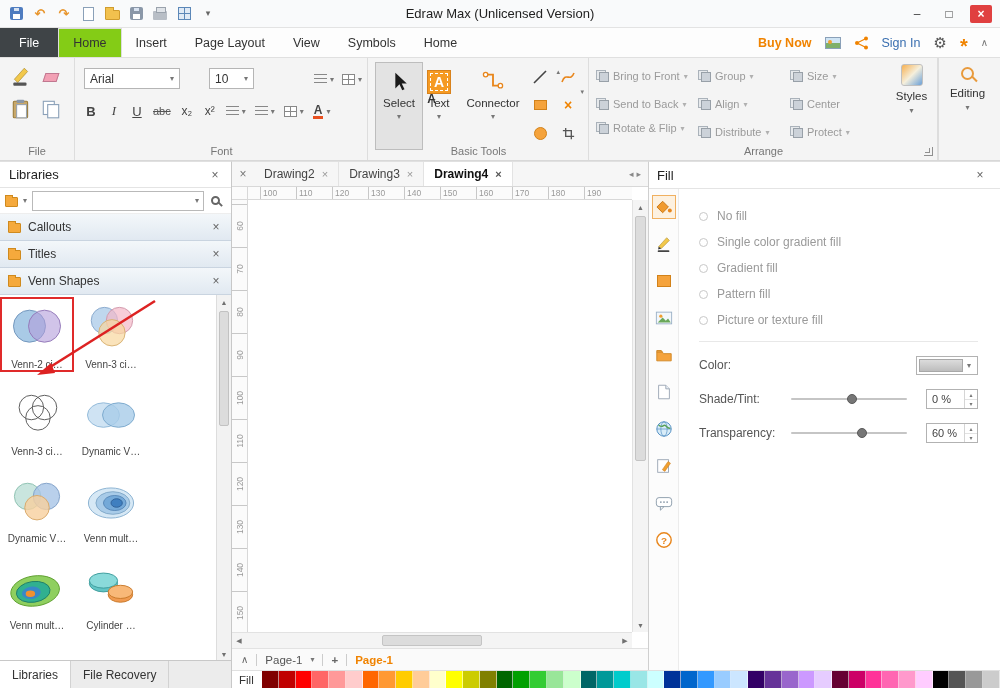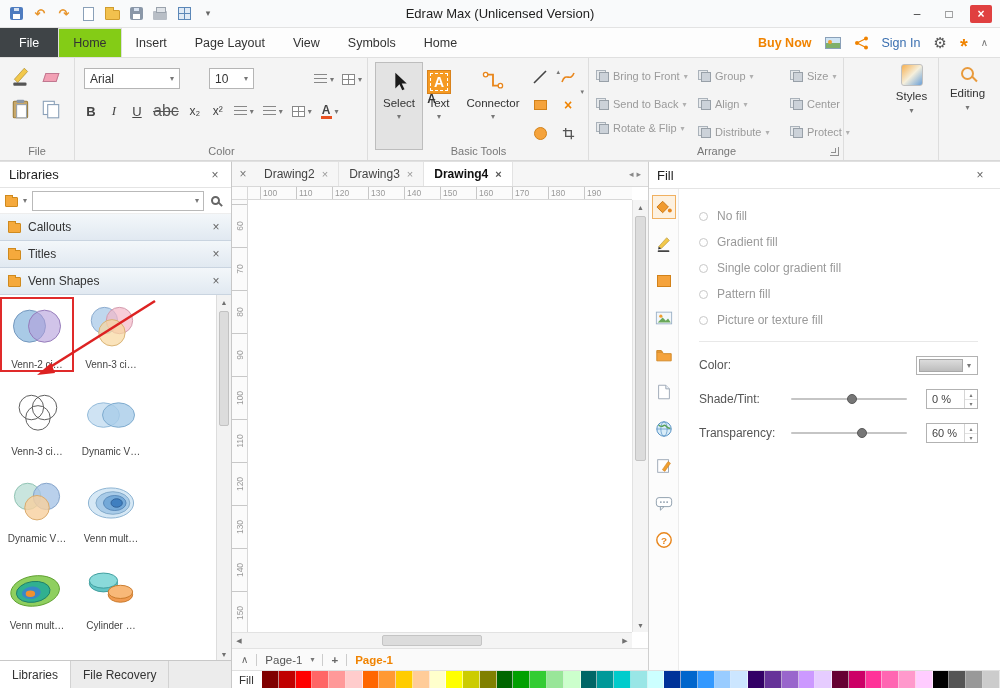--- a/index.html
+++ b/index.html
@@ -54,21 +54,21 @@
   .glabel{position:absolute;left:0;right:0;bottom:3px;text-align:center;font-size:11px;color:#767676}
   .cc{font-size:8px;color:#777}
   .combo{position:absolute;background:#fff;border:1px solid #b5b5b5;display:flex;align-items:center;padding:0 5px;font-size:12px;color:#333;height:21px}
   .combo .cc{margin-left:auto;padding-left:4px}
   .fbtn{position:absolute;display:flex;align-items:center;justify-content:center;color:#333;height:20px}
   .frow2{position:absolute;left:8px;top:42px;display:flex;align-items:center;gap:9px;height:22px}
   .f-ic{display:flex;align-items:center;justify-content:center;min-width:14px;height:18px;color:#444}
   .ic-b{font-weight:bold;font-size:13px}
   .ic-i{font-style:italic;font-family:"Liberation Serif",serif;font-size:13px}
   .ic-u{text-decoration:underline;font-size:13px}
-  .ic-strike{text-decoration:line-through;font-size:16px;color:#555}
+  .ic-strike{text-decoration:line-through;font-size:11px;color:#555}
   .ic-lines{width:13px;height:11px;background:repeating-linear-gradient(to bottom,#888 0 1px,transparent 1px 4px)}
   .ic-tbl{width:13px;height:11px;border:1px solid #888;
      background:linear-gradient(#888,#888) 50% 0/1px 100% no-repeat,
                 linear-gradient(#888,#888) 0 50%/100% 1px no-repeat,#fff}
   .ic-fc{font-weight:bold;font-size:12px;line-height:12px;border-bottom:3px solid #e85020;padding:0 1px}
   .grow-ic{position:relative;font-size:12px;font-weight:bold}
   .grow-ic .cc{position:absolute;right:-7px;top:-1px;font-size:7px}
 
   .btool{position:absolute;display:flex;flex-direction:column;align-items:center;padding-top:7px;gap:3px;border:1px solid transparent;top:4px;height:88px}
   .btool.active{background:#e3e3e3;border-color:#bdbdbd}
@@ -312,21 +312,21 @@
           </span>
         <span class="f-ic" style="gap:3px">
             <span class="ic-tbl"></span>
             <span class="cc">▾</span>
           </span>
         <span class="f-ic" style="gap:3px">
             <span class="ic-fc">A</span>
             <span class="cc">▾</span>
           </span>
       </div>
-      <div class="glabel">Color</div>
+      <div class="glabel">Font</div>
     </div>
 
     <div class="rg" style="left:369px;width:220px">
       <div class="btool active" style="left:6px;width:48px">
         <svg width="22" height="24" viewBox="0 0 24 24">
           <polygon points="8,2 8,19 12.5,14.5 15.5,21 18,20 15,13.5 20.5,13.5" fill="#1a1a1a"></polygon>
         </svg>
         <span class="blabel">Select</span>
         <span class="cc">▾</span>
       </div>
@@ -364,21 +364,21 @@
           <span class="tool-ell"></span>
         </div>
       <div class="minitool" style="left:188px;top:64px">
         <svg width="15" height="15" viewBox="0 0 16 16">
             <path d="M5 2v9h9 M2 5h9v9" stroke="#555" fill="none" stroke-width="1.4"></path>
           </svg>
       </div>
       <div class="glabel">Basic Tools</div>
     </div>
 
-    <div class="rg" style="left:590px;width:254px">
+    <div class="rg" style="left:590px;width:348px">
       <div class="ar-item" style="left:6px;top:8px;width:96px">
         <span class="ar-ic"></span>
         <span>Bring to Front</span>
         <span class="cc">▾</span>
       </div>
       <div class="ar-item" style="left:6px;top:36px;width:96px">
         <span class="ar-ic"></span>
         <span>Send to Back</span>
         <span class="cc">▾</span>
       </div>
@@ -766,25 +766,25 @@
       </span>
     </div>
 
     <div class="rcontent">
       <div class="fopt">
         <span class="radio"></span>
         <span>No fill</span>
       </div>
       <div class="fopt">
         <span class="radio"></span>
-        <span>Gradient fill</span>
+        <span>Single color gradient fill</span>
       </div>
       <div class="fopt">
         <span class="radio"></span>
-        <span>Single color gradient fill</span>
+        <span>Gradient fill</span>
       </div>
       <div class="fopt">
         <span class="radio"></span>
         <span>Pattern fill</span>
       </div>
       <div class="fopt">
         <span class="radio"></span>
         <span>Picture or texture fill</span>
       </div>
       <div class="opt-sep"></div>

